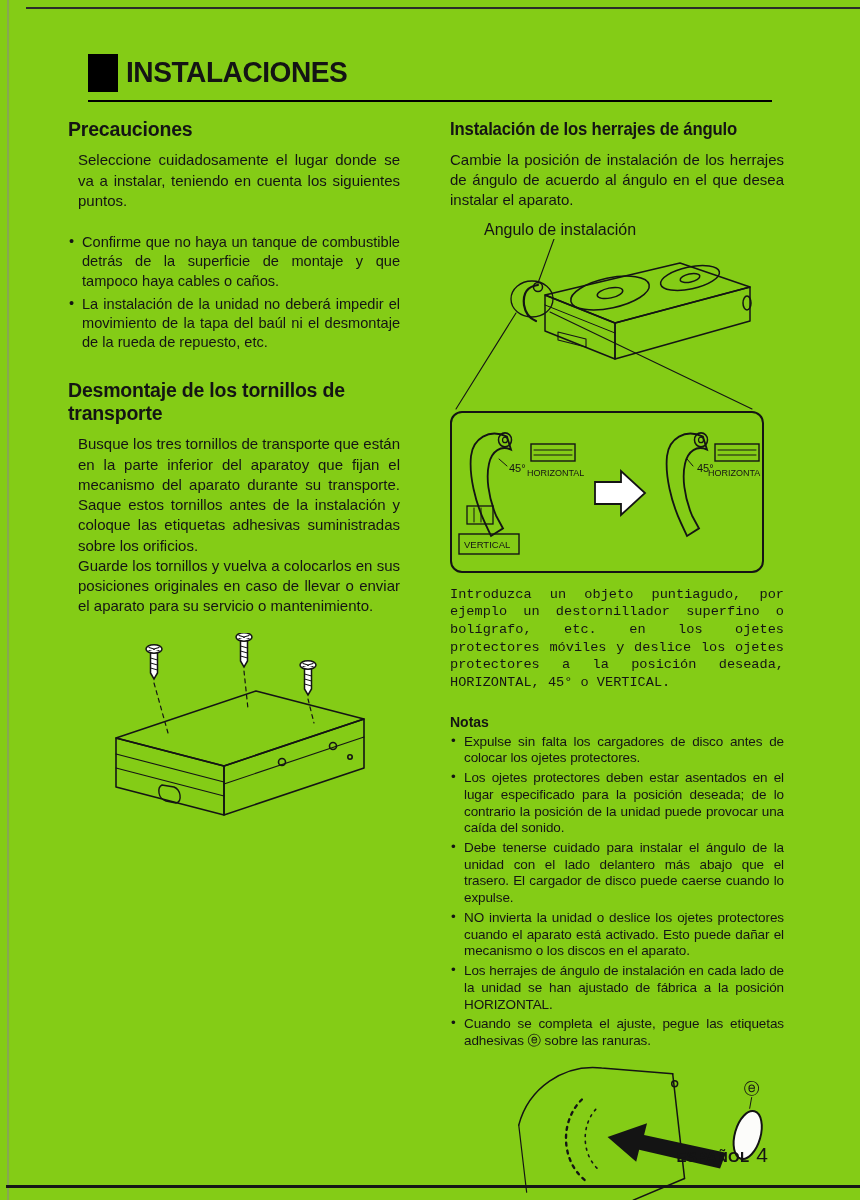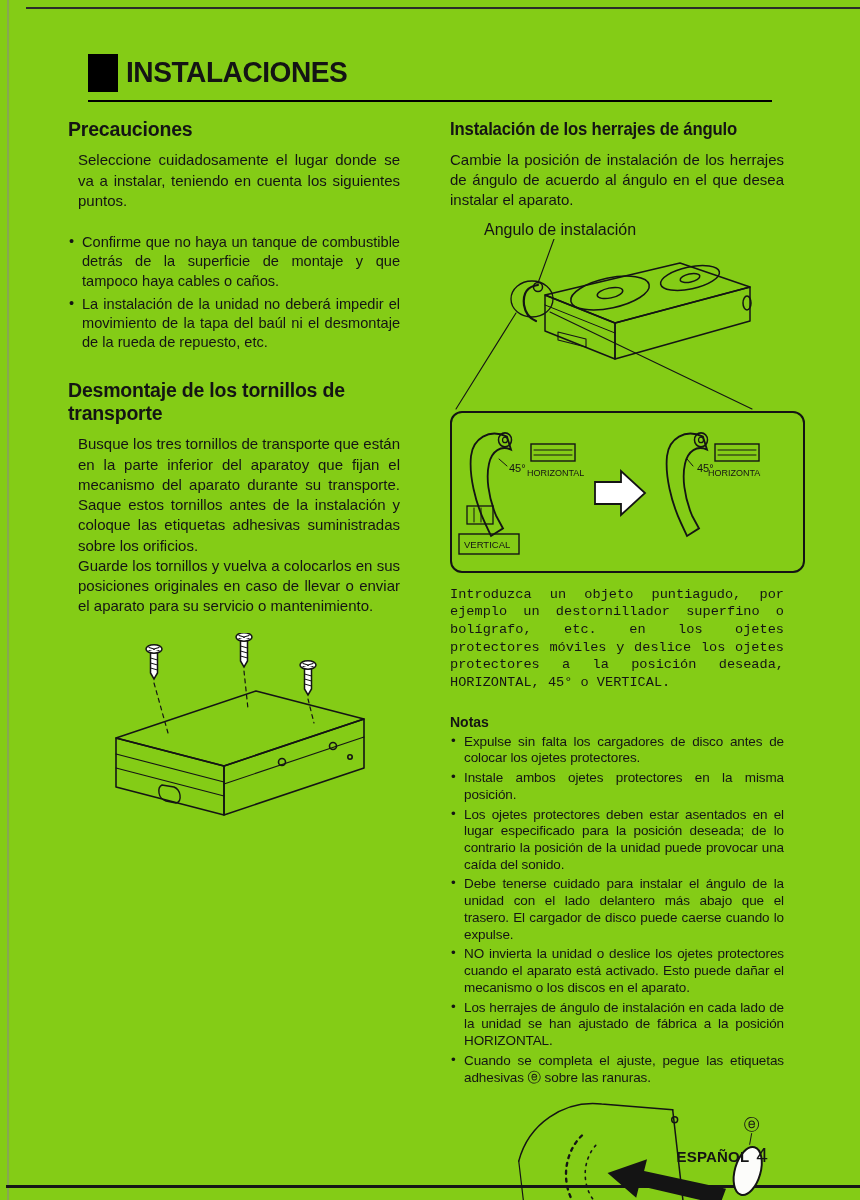--- a/index.html
+++ b/index.html
@@ -48,21 +48,21 @@
   ul.bullets.small { margin:4px 0 0 0; }
   ul.bullets.small li { font-size:13.5px; line-height:1.24; margin-bottom:3px; letter-spacing:-0.1px; }
 
   .figure { display:block; }
   .fig1 { width:280px; height:205px; margin:16px 0 0 28px; }
 
   .callout-label { font-size:16px; margin:10px 0 0 34px; }
   .fig2 { width:308px; height:172px; display:block; }
 
   .detail-box {
-    width:355px; height:162px; border:2.5px solid #141414; border-radius:12px;
+    width:314px; height:162px; border:2.5px solid #141414; border-radius:12px;
     margin-top:0; padding:1px;
   }
   .fig3 { width:308px; height:155px; display:block; }
 
   p.caption { font-size:13.6px; line-height:1.3; margin-top:13px;font-family:Liberation Mono, monospace; }
 
   h3.notas { font-size:14px; font-weight:bold; margin-top:22px; }
 
   .fig4 { width:268px; height:150px; margin:12px 0 0 66px; }
 
@@ -203,21 +203,20 @@
         <text x="244" y="58" font-size="11">45°</text>
         <text x="255" y="62" font-size="9">HORIZONTAL</text>
       </svg>
     </div>
 
     <p class="caption">Introduzca un objeto puntiagudo, por ejemplo un destornillador superfino o bolígrafo, etc. en los ojetes protectores móviles y deslice los ojetes protectores a la posición deseada, HORIZONTAL, 45° o VERTICAL.</p>
 
     <h3 class="notas">Notas</h3>
     <ul class="bullets small">
       <li>Expulse sin falta los cargadores de disco antes de colocar los ojetes protectores.</li>
-      <li>Instale ambos ojetes protectores en la misma posición.</li>
       <li>Los ojetes protectores deben estar asentados en el lugar especificado para la posición deseada; de lo contrario la posición de la unidad puede provocar una caída del sonido.</li>
       <li>Debe tenerse cuidado para instalar el ángulo de la unidad con el lado delantero más abajo que el trasero. El cargador de disco puede caerse cuando lo expulse.</li>
       <li>NO invierta la unidad o deslice los ojetes protectores cuando el aparato está activado. Esto puede dañar el mecanismo o los discos en el aparato.</li>
       <li>Los herrajes de ángulo de instalación en cada lado de la unidad se han ajustado de fábrica a la posición HORIZONTAL.</li>
       <li>Cuando se completa el ajuste, pegue las etiquetas adhesivas ⓔ sobre las ranuras.</li>
     </ul>
 
     <svg class="figure fig4" viewBox="0 0 270 152">
       <g fill="none" stroke="#141414" stroke-width="1.5" stroke-linejoin="round">
         <path d="M2,64 A78,78 0 0 1 86,6 L158,12"></path>

